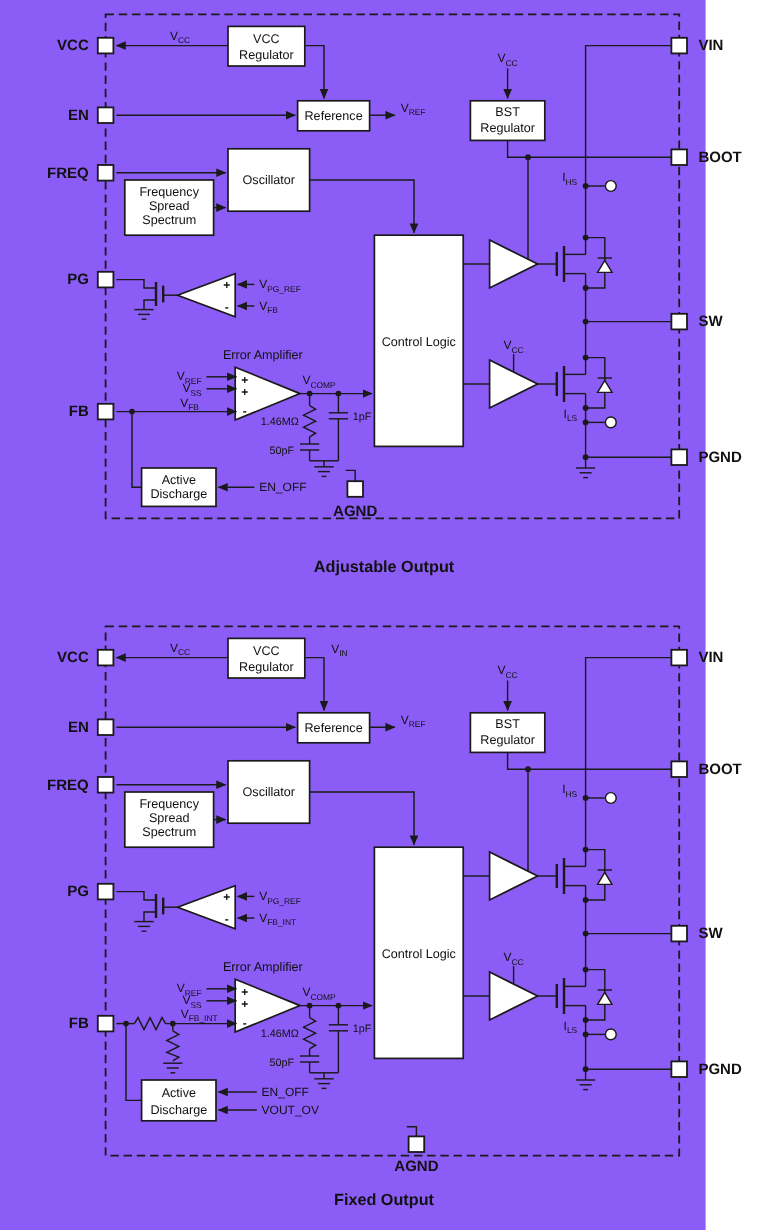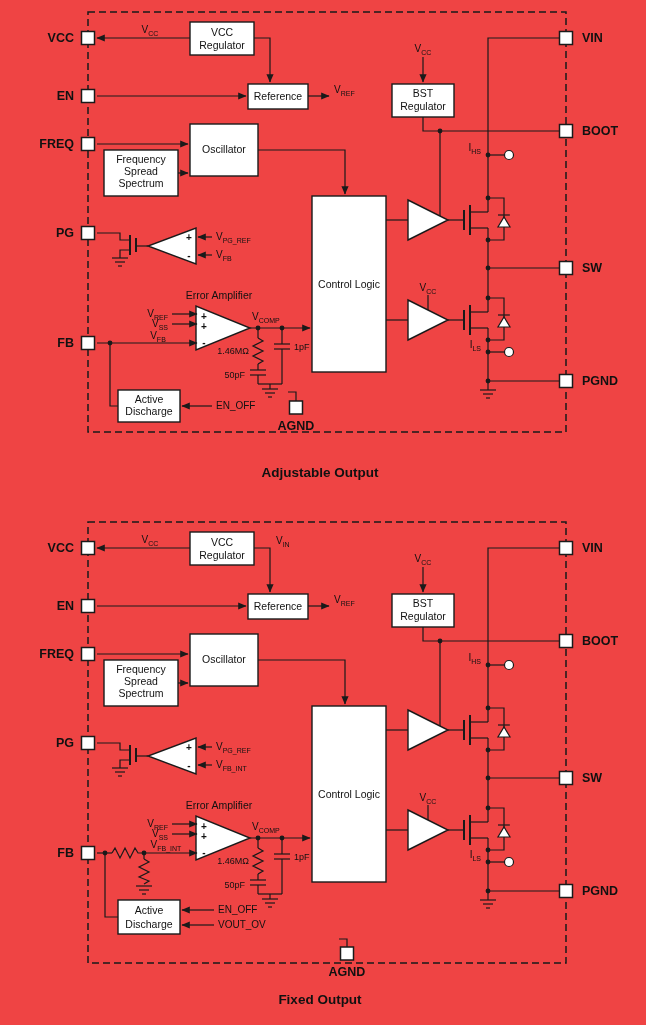--- a/index.html
+++ b/index.html
@@ -1,16 +1,16 @@
 <!DOCTYPE html>
 <html><head>
 <meta charset="utf-8">
 <style>
   html,body{margin:0;padding:0;background:#ffffff;}
-  #page{width:646px;background:#ef4444;}
+  #page{width:588px;background:#8b5cf6;}
   svg{display:block;}
   .w{stroke:#1a1a1a;stroke-width:1.2;fill:none;}
   .w2{stroke:#1a1a1a;stroke-width:2;fill:none;}
   .dash{fill:none;stroke:#1a1a1a;stroke-width:1.5;stroke-dasharray:7 4;}
   .box{fill:#fff;stroke:#1a1a1a;stroke-width:1.4;}
   .pin{fill:#fff;stroke:#1a1a1a;stroke-width:1.5;}
   .tri{fill:#fff;stroke:#1a1a1a;stroke-width:1.4;}
   .dio{fill:#fff;stroke:#1a1a1a;stroke-width:1.2;}
   .dot{fill:#1a1a1a;stroke:none;}
   .sense{fill:#fff;stroke:#1a1a1a;stroke-width:1.2;}

